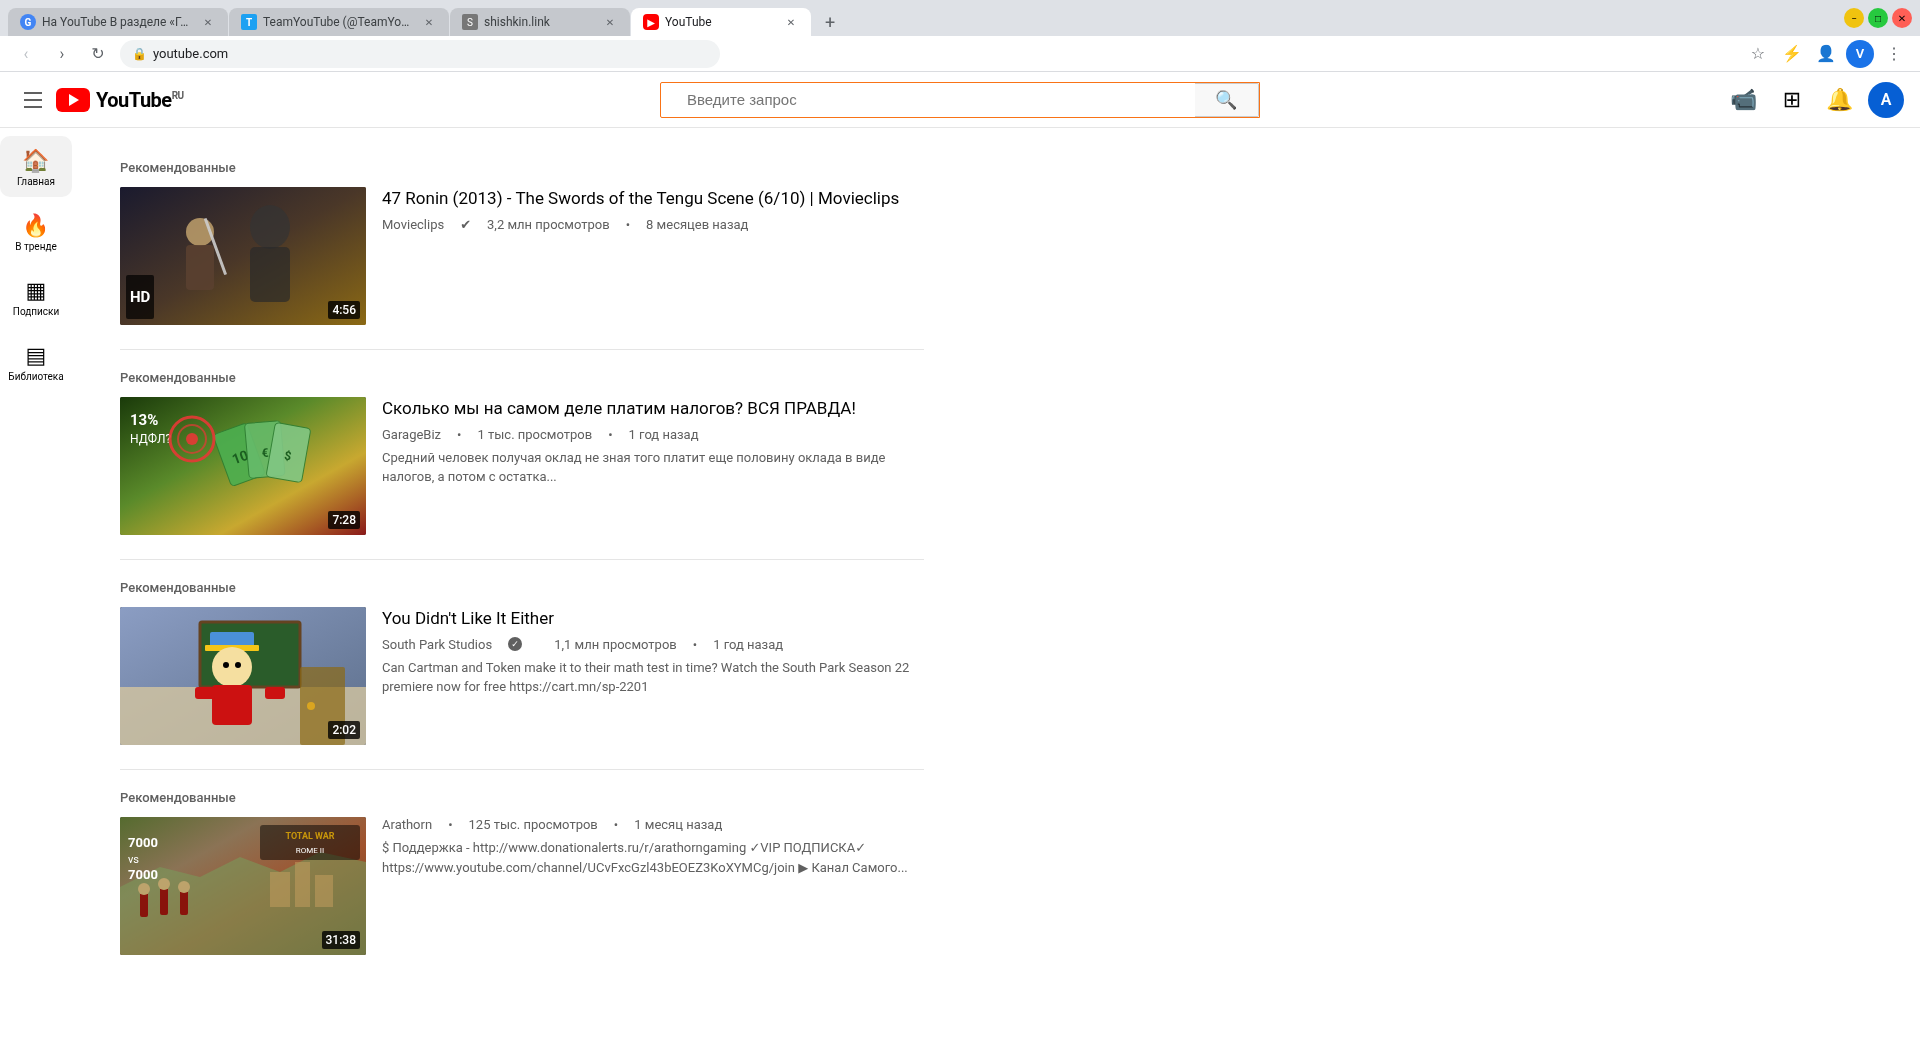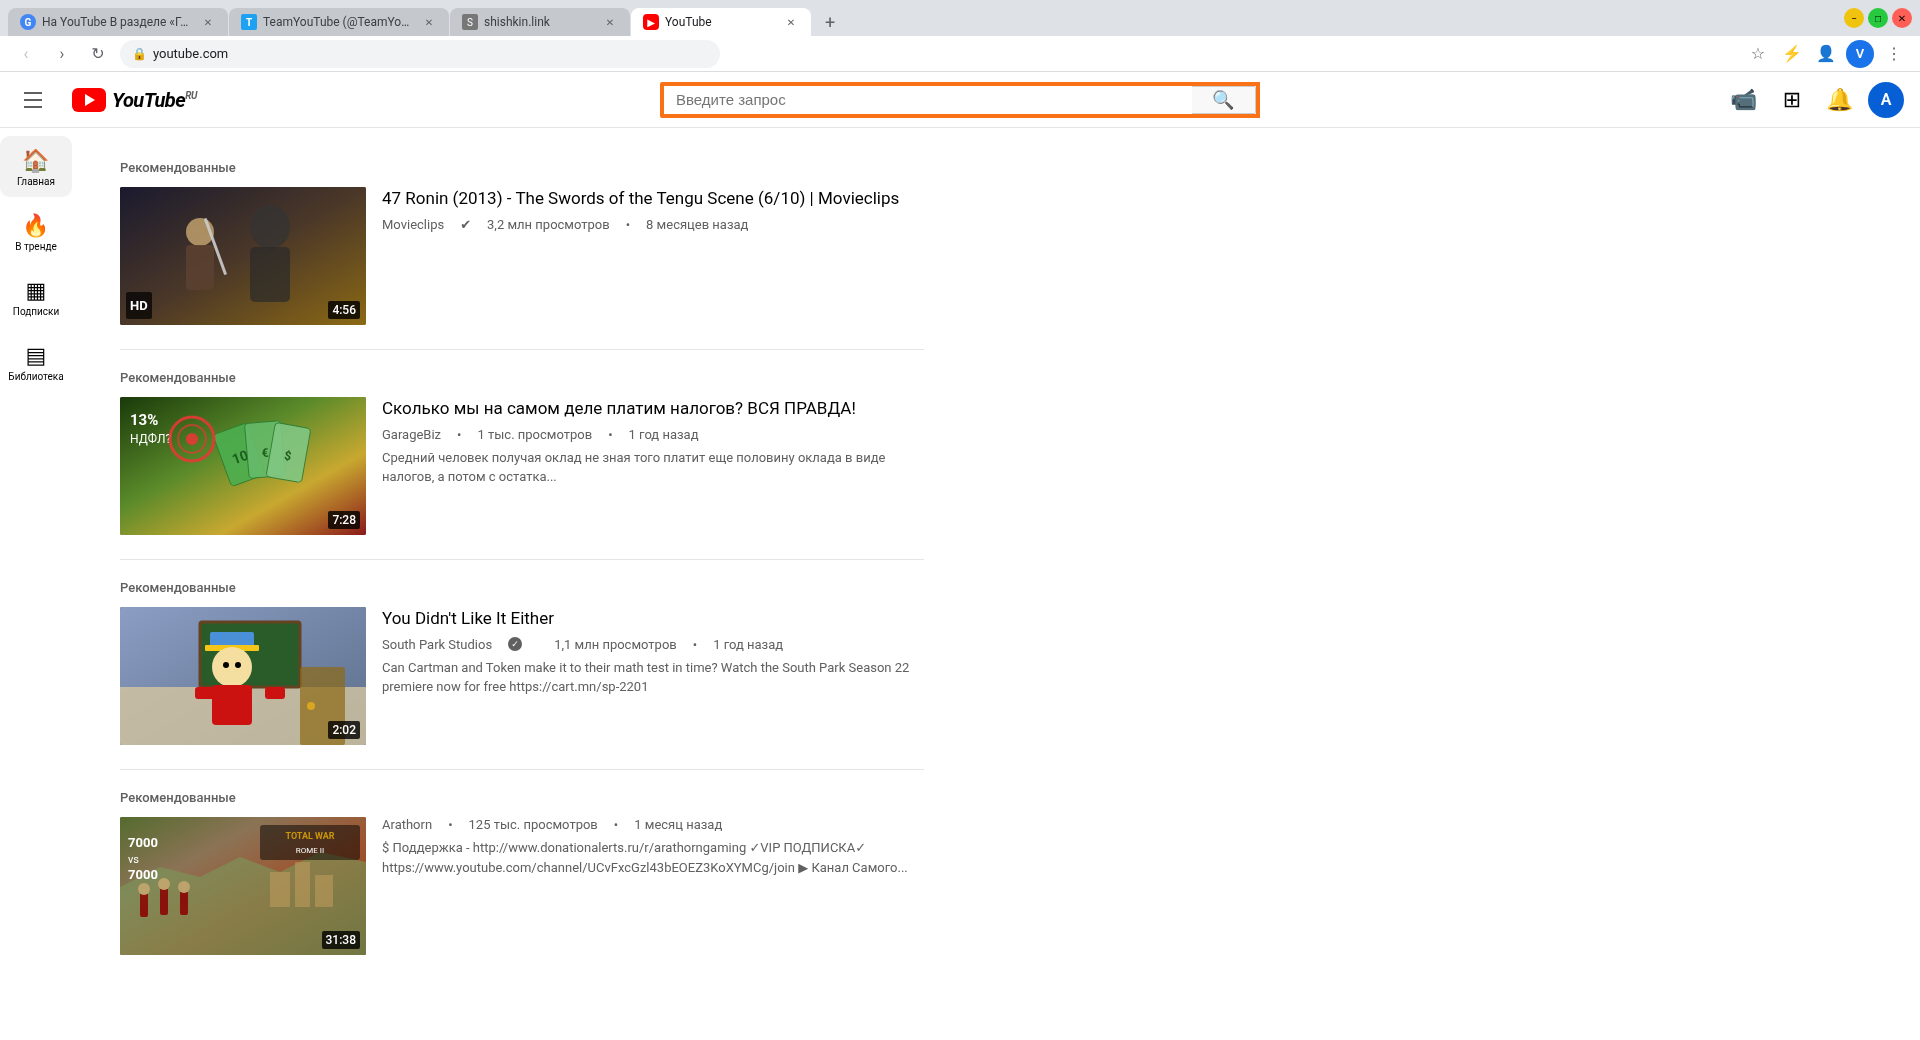--- a/index.html
+++ b/index.html
@@ -188,23 +188,21 @@
       align-items: center;
       padding: 0 16px;
       position: sticky;
       top: 0;
       background: #fff;
       z-index: 10;
       border-bottom: 1px solid #e5e5e5;
     }
     .yt-header-left {
       display: flex;
-      gap: 16px;
       min-width: 200px;
-      font-style: italic;
     }
     .hamburger {
       width: 40px;
       height: 40px;
       display: flex;
       flex-direction: column;
       justify-content: center;
       gap: 5px;
       padding: 8px;
       cursor: pointer;
@@ -254,22 +252,23 @@
       flex: 1;
       display: flex;
       align-items: center;
       justify-content: center;
       gap: 8px;
     }
     .yt-search-bar {
       width: 600px;
       height: 36px;
       display: flex;
-      border: 4px solid #f97316;
+      border: 1px solid #f97316;
       border-radius: 2px 0 0 2px;
+      padding-left: 14px;
     }
     .yt-search-input {
       flex: 1;
       height: 100%;
       border: none;
       outline: none;
       padding: 0 12px;
       font-size: 15px;
       color: #030303;
       background: #fff;
@@ -398,23 +397,23 @@
       font-weight: 500;
       padding: 2px 4px;
       border-radius: 2px;
     }
     .video-hd-badge {
       position: absolute;
       bottom: 6px;
       left: 6px;
       background: rgba(0,0,0,0.7);
       color: #fff;
-      font-size: 13px;
+      font-size: 15px;
       font-weight: 700;
-      padding: 6px 4px;
+      padding: 13px 4px;
       border-radius: 2px;
     }
     .video-info { flex: 1; }
     .video-title {
       font-size: 17px;
       font-weight: 400;
       color: #030303;
       margin-bottom: 6px;
       line-height: 1.4;
     }

